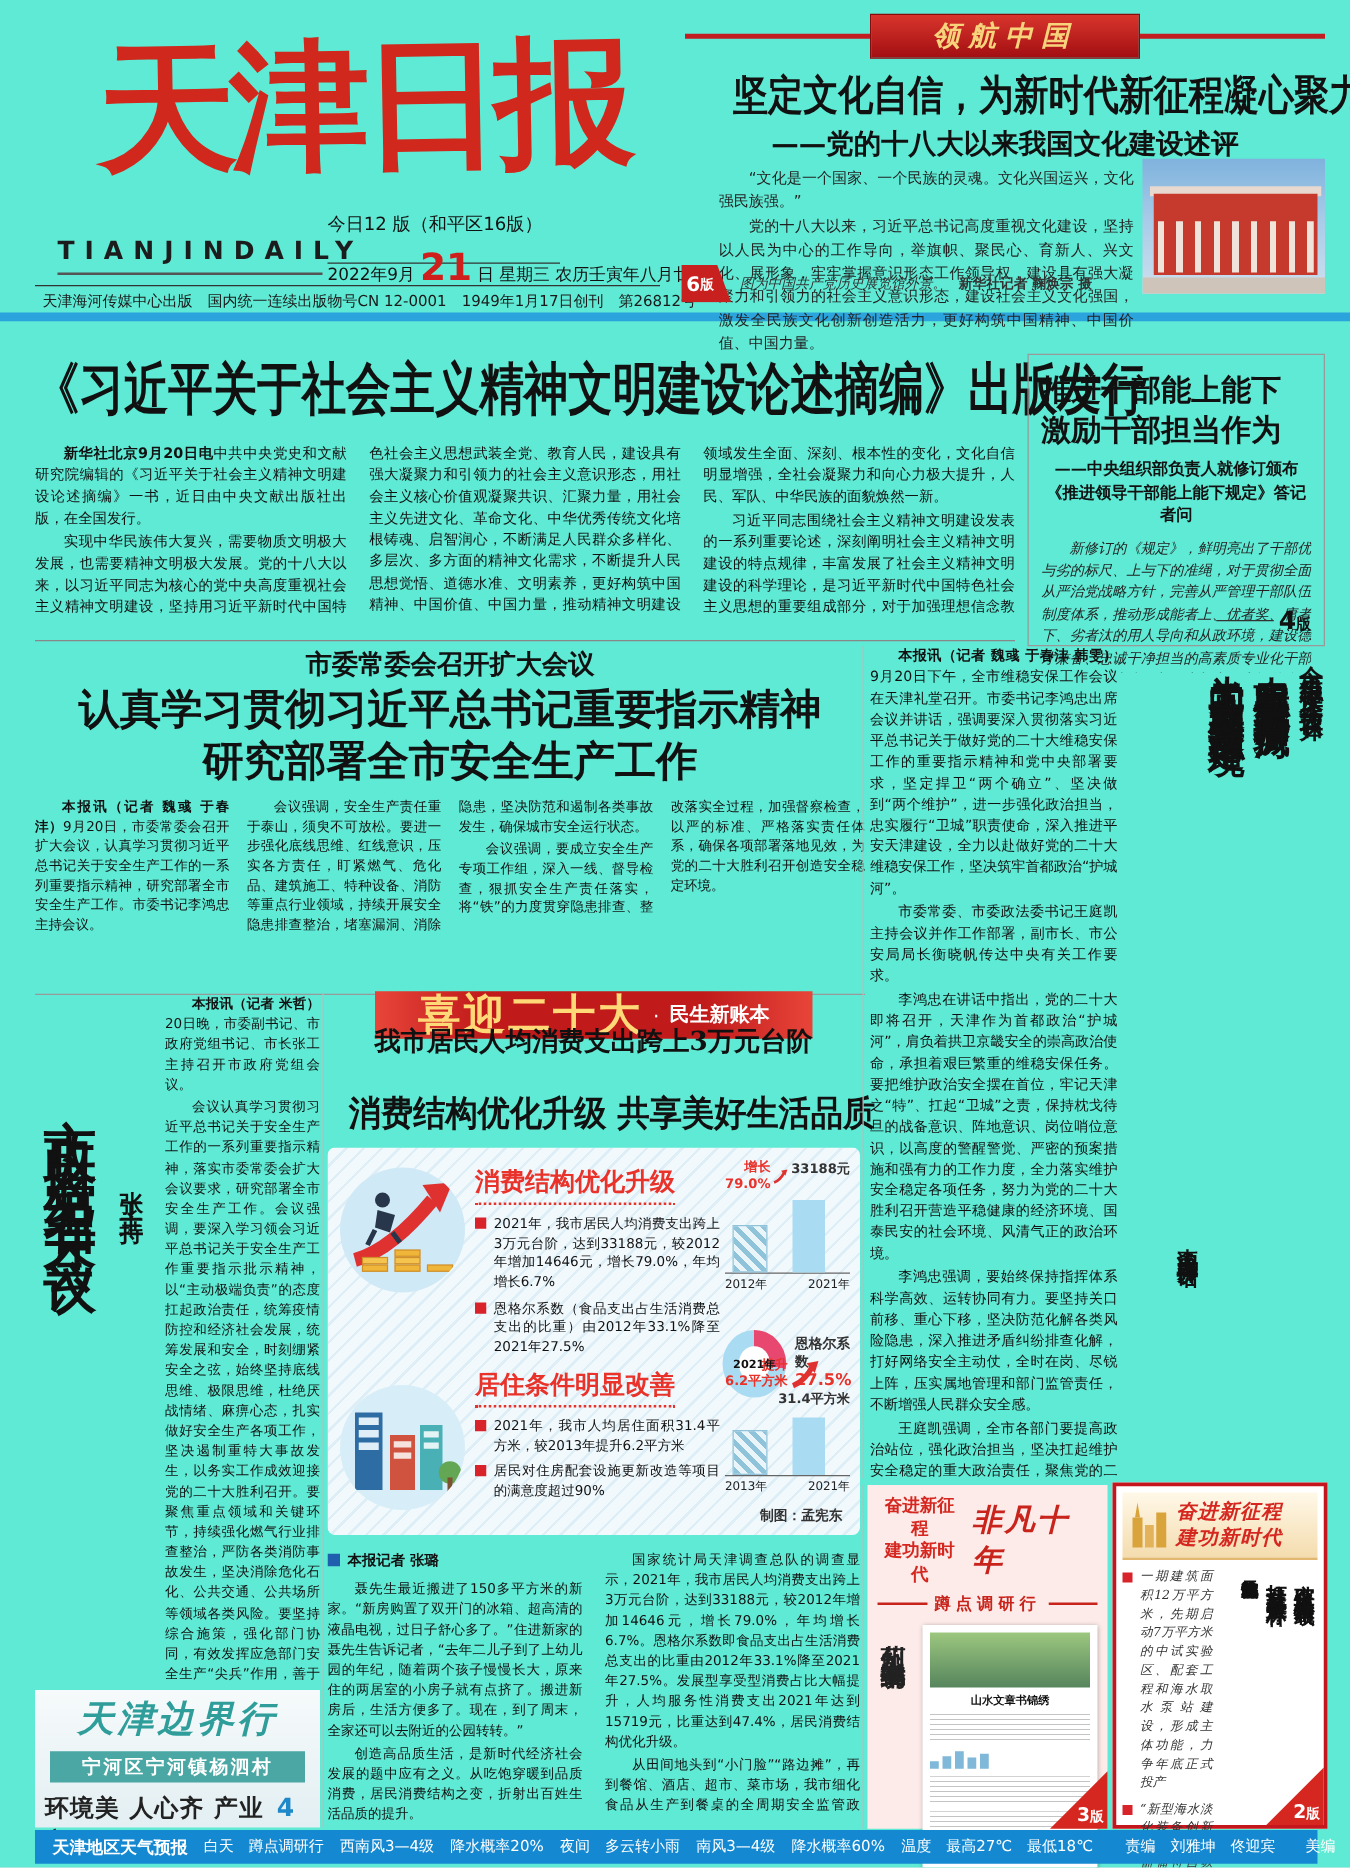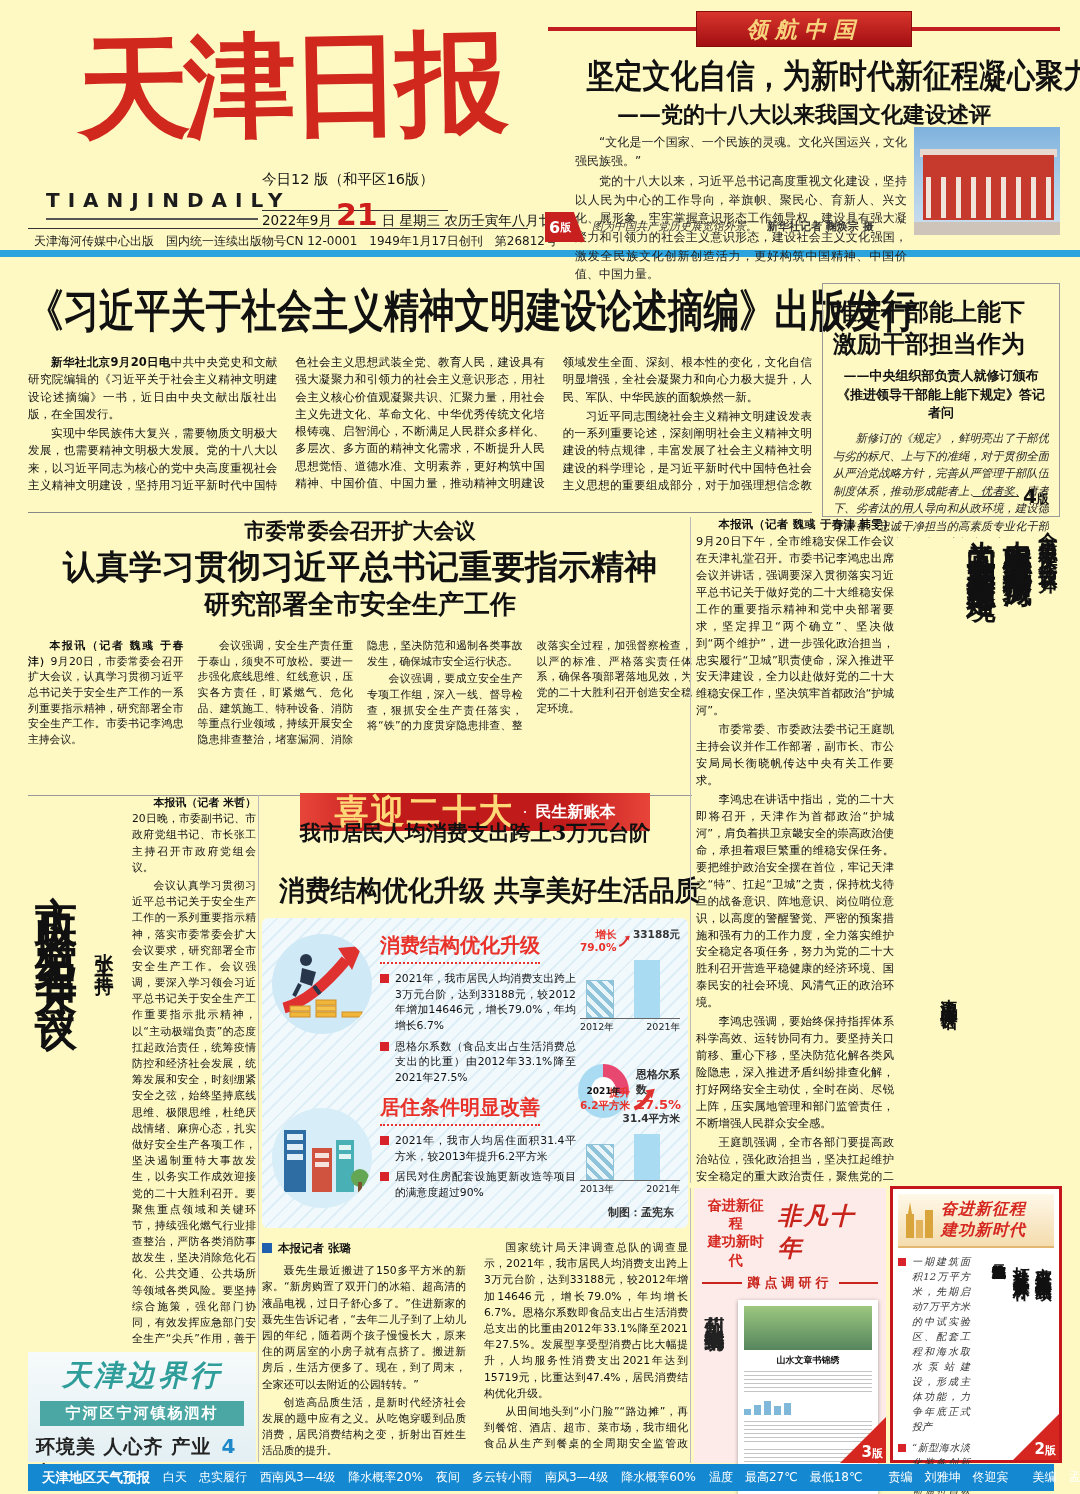--- a/index.html
+++ b/index.html
@@ -1,16 +1,16 @@
 <!DOCTYPE html>
 <html><head>
 <meta charset="utf-8">
 <style>
   html,body{margin:0;padding:0;background:#e8e8e8;}
-  #page{position:relative;width:1080px;height:1494px;margin:0 auto;background:#fef9c3;
+  #page{position:relative;width:1080px;height:1494px;margin:0 auto;background:#5eead4;
         font-family:"DejaVu Sans","Liberation Sans",sans-serif;color:#111;overflow:hidden;}
   .abs{position:absolute;}
   p{margin:0 0 2px 0;text-indent:2em;}
   
   .m-title{left:78px;top:18px;font-size:112px;line-height:1.2;font-weight:bold;color:#d0281c;
            font-family:"DejaVu Serif",serif;letter-spacing:-6px;transform:rotate(-1deg);}
   .m-en{left:46px;top:188px;font-size:20px;font-weight:bold;letter-spacing:8px;color:#1c1c1c;
         border-bottom:2px solid #555;padding-bottom:6px;width:212px;}
   .m-edition{left:262px;top:170px;font-size:14.5px;font-weight:normal;border-bottom:1.5px solid #333;padding-bottom:21px;width:186px;}
   .m-date{left:262px;top:200px;font-size:13.5px;display:flex;align-items:baseline;gap:4px;white-space:nowrap;}
@@ -55,21 +55,21 @@
             font-family:"DejaVu Serif",serif;}
   .cadre .b{margin-top:7px;font-size:11.3px;font-style:italic;font-family:"DejaVu Serif",serif;
             line-height:1.55;text-align:justify;color:#222;text-indent:2em;height:108px;overflow:hidden;}
   .cadre .pg{position:absolute;right:10px;bottom:8px;display:flex;align-items:baseline;}
   .cadre .pg .ln{width:46px;border-top:1.5px solid #333;margin-right:4px;align-self:center;}
   .pgnum{font-size:20px;font-weight:bold;} .pgban{font-size:12px;font-weight:bold;}
   
   .saf-k{left:28px;top:517px;width:664px;text-align:center;font-size:21px;font-weight:bold;
          font-family:"DejaVu Serif",serif;}
   .saf-h1{left:28px;top:545px;width:664px;text-align:center;font-size:33px;font-weight:900;white-space:nowrap;}
-  .saf-h2{left:28px;top:587px;width:664px;text-align:center;font-size:26px;font-weight:900;white-space:nowrap;}
+  .saf-h2{left:28px;top:587px;width:664px;text-align:center;font-size:33px;font-weight:900;white-space:nowrap;}
   .saf-body{left:28px;top:638px;width:664px;height:152px;column-count:4;column-gap:14px;
             font-size:10.8px;line-height:1.45;text-align:justify;overflow:hidden;}
   .h-rule-mid{left:28px;top:795px;width:664px;border-top:1px solid #999;}
   
   .sec-body{left:696px;top:517px;width:198px;height:666px;font-size:11.3px;line-height:1.5;
             text-align:justify;overflow:hidden;}
   .sec-vh{left:900px;top:517px;width:162px;height:666px;writing-mode:vertical-rl;}
   .sec-vh .k{font-size:19px;font-weight:bold;font-family:"DejaVu Serif",serif;letter-spacing:4px;}
   .sec-vh .l{font-size:29px;font-weight:900;font-family:"DejaVu Serif",serif;letter-spacing:3px;line-height:1.25;}
   .sec-vh .by{font-size:17px;font-weight:bold;padding-block-start:2px;padding-inline-start:468px;letter-spacing:2px;}
@@ -479,21 +479,21 @@
         <div class="a">打造成套装备全球标杆</div>
         <div class="b">临港海水淡化示范基地加快建设</div>
       </div>
     </div>
     <div class="tri-badge"></div>
     <div class="tri-text"><span class="n">2</span><span>版</span></div>
   </div>
 
   <div class="abs wx">
     <span class="lbl">天津地区天气预报</span>
-    <span>白天　忠实履行</span>
+    <span>白天　蹲点调研行</span>
     <span>西南风3—4级</span>
     <span>降水概率20%</span>
     <span>夜间　多云转小雨</span>
     <span>南风3—4级</span>
     <span>降水概率60%</span>
     <span>温度　最高27℃　最低18℃</span>
     <span class="slash"></span>
     <span>责编　刘雅坤　佟迎宾　　美编　孟宪东</span>
   </div>
 

